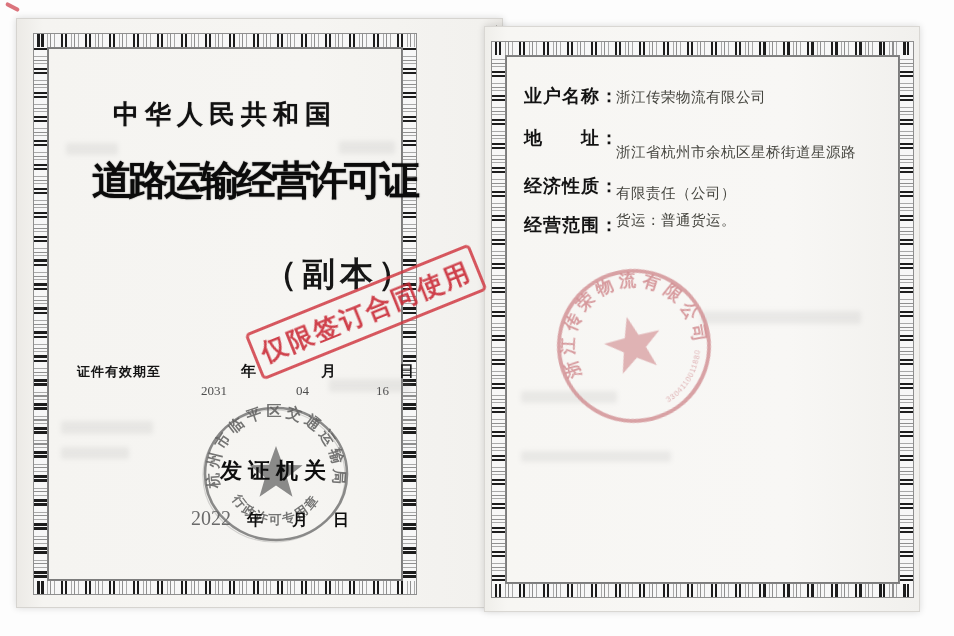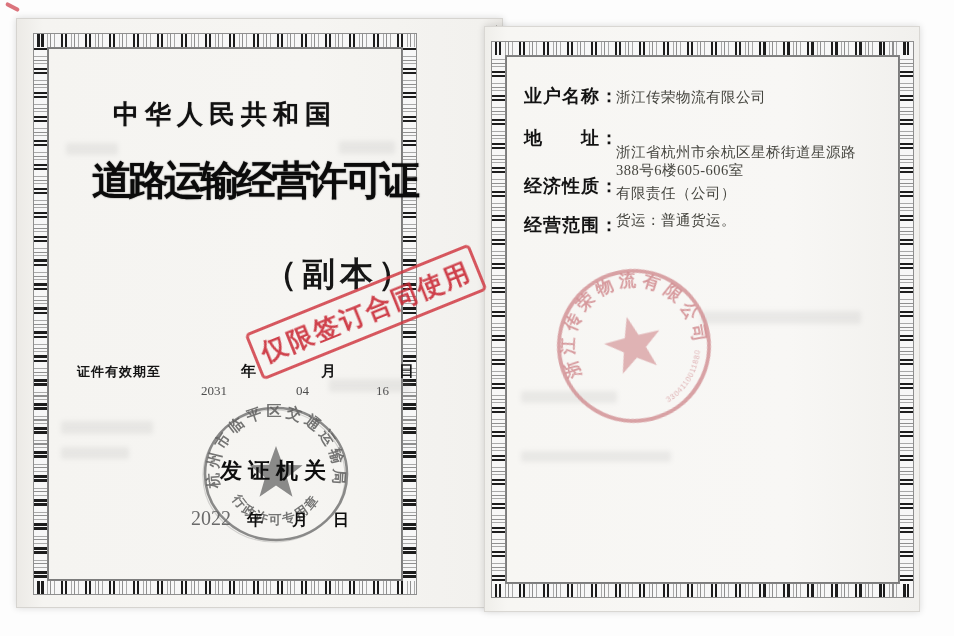--- a/index.html
+++ b/index.html
@@ -158,21 +158,20 @@
 
   <div class="field-label" style="top:57px;">
     <span>业户名称</span><span>：</span>
   </div>
   <div class="field-value" style="top:61px;">浙江传荣物流有限公司</div>
 
   <div class="field-label" style="top:99px;">
     <span>地　　址</span><span>：</span>
   </div>
   <div class="field-value" style="top:116px;">浙江省杭州市余杭区星桥街道星源路</div>
-  <div class="field-value" style="top:134px;">388号6楼605-606室</div>
 
   <div class="field-label" style="top:147px;">
     <span>经济性质</span><span>：</span>
   </div>
   <div class="field-value" style="top:157px;">有限责任（公司）</div>
 
   <div class="field-label" style="top:186px;">
     <span>经营范围</span><span>：</span>
   </div>
   <div class="field-value" style="top:184px;">货运：普通货运。</div>

